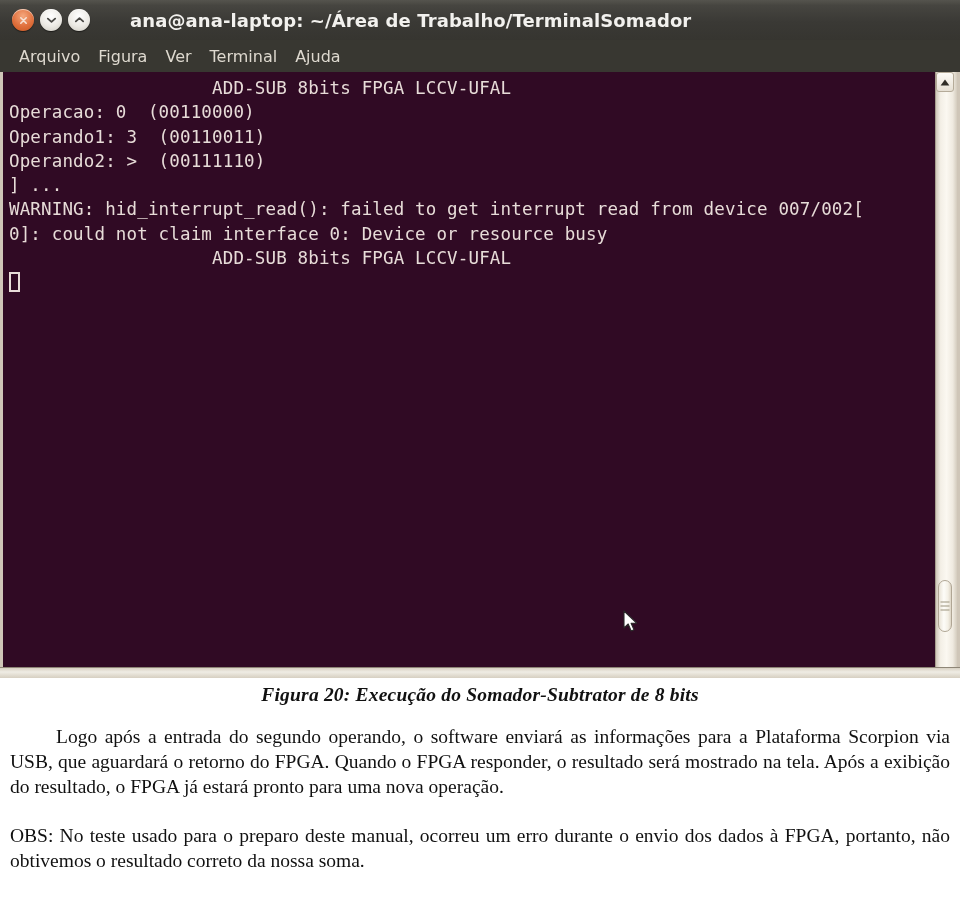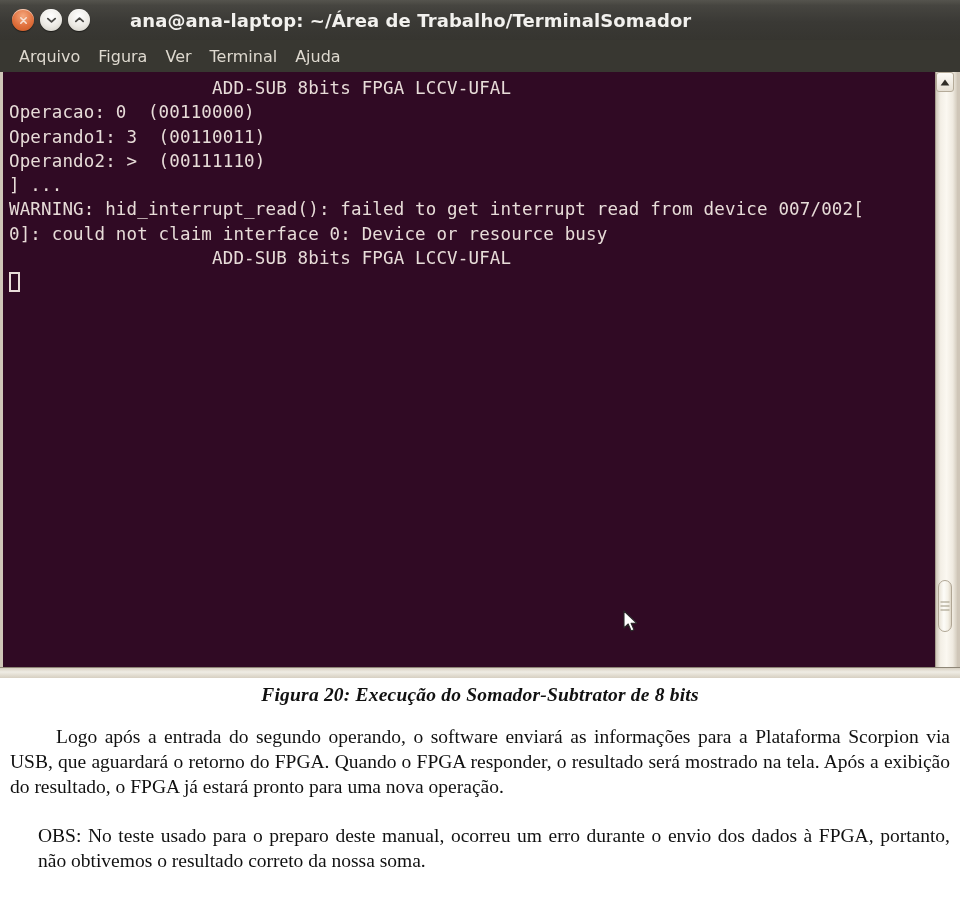--- a/index.html
+++ b/index.html
@@ -218,21 +218,21 @@
   }
   .para {
     font-family: "Liberation Serif", serif;
     font-size: 19.5px;
     color: #111;
     text-align: justify;
     line-height: 25px;
     margin-top: 18px;
     text-indent: 46px;
   }
-  .para.noindent { text-indent: 0; margin-left: 28px; }
+  .para.noindent { text-indent: 0; }
   .para.obs { margin-top: 24px; }
 </style>
 </head>
 <body>
 
 <div class="term-window">
 
   <div class="titlebar">
     <div class="win-buttons">
       <div class="win-btn close">

